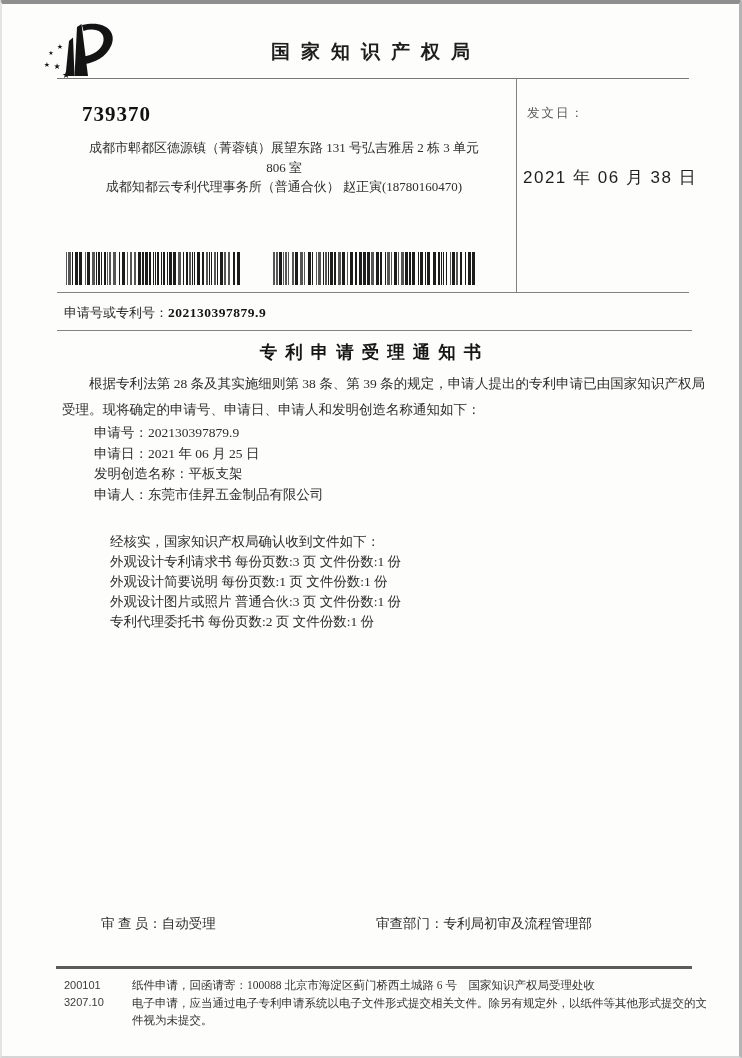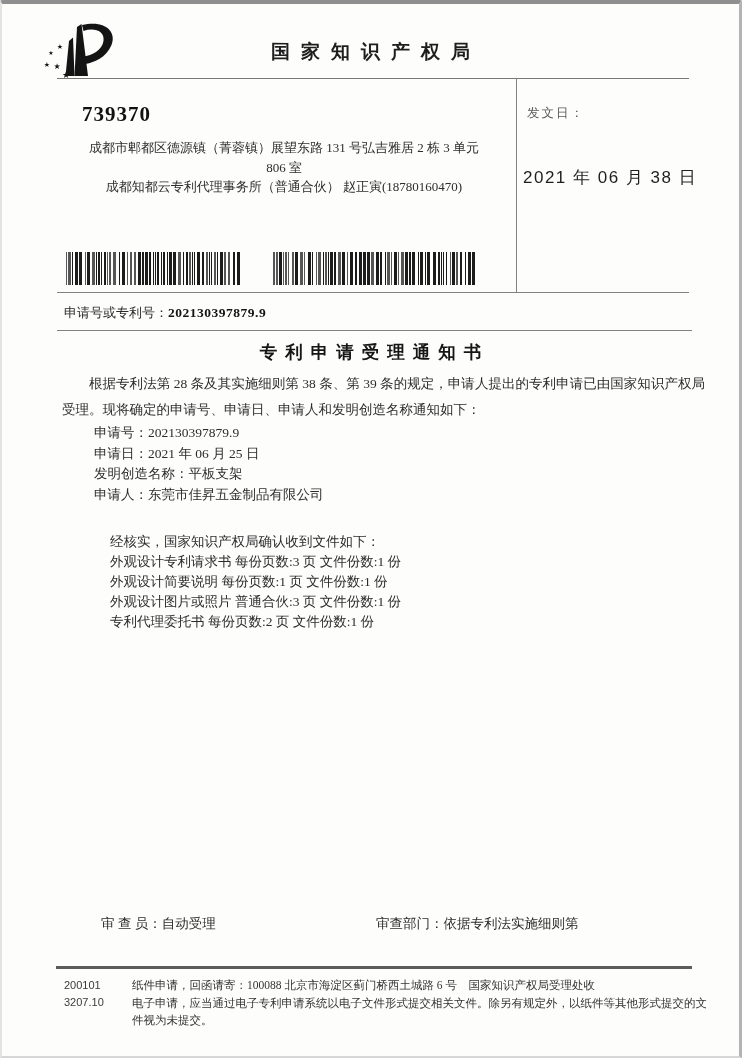--- a/index.html
+++ b/index.html
@@ -310,21 +310,21 @@
     <div>外观设计简要说明 每份页数:1 页  文件份数:1 份</div>
     <div>外观设计图片或照片 普通合伙:3 页  文件份数:1 份</div>
     <div>专利代理委托书 每份页数:2 页  文件份数:1 份</div>
   </div>
 
 
   <div class="abs sig" style="left:99px;top:911px;">
     <span>审 查 员：</span><span>自动受理</span>
   </div>
   <div class="abs sig" style="left:374px;top:911px;">
-    <span>审查部门：</span><span>依据专利法实施细则第</span>
+    <span>审查部门：</span><span>专利局初审及流程管理部</span>
   </div>
 
   <div class="foot-rule"></div>
   <div class="abs foot-codes">
     <div>200101</div>
     <div>3207.10</div>
   </div>
   <div class="abs foot-text">
     <p>纸件申请，回函请寄：100088  北京市海淀区蓟门桥西土城路 6 号　国家知识产权局受理处收</p>
     <p>电子申请，应当通过电子专利申请系统以电子文件形式提交相关文件。除另有规定外，以纸件等其他形式提交的文件视为未提交。</p>

